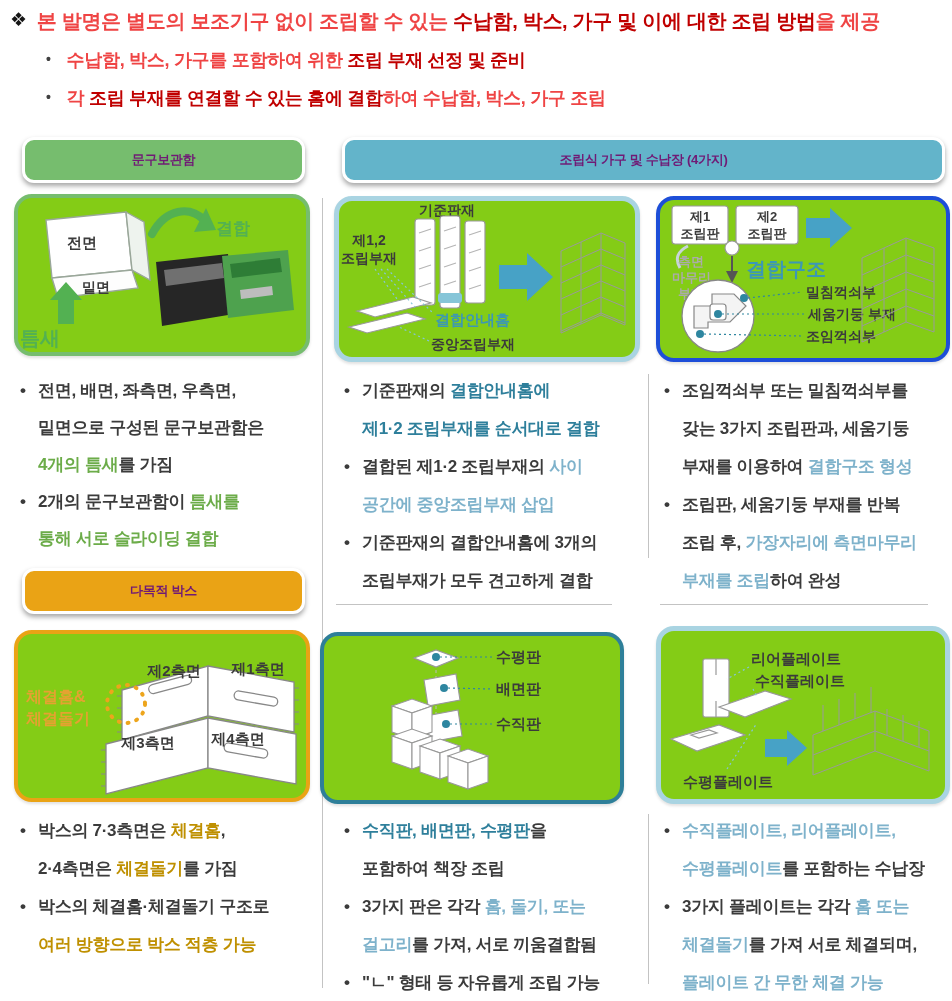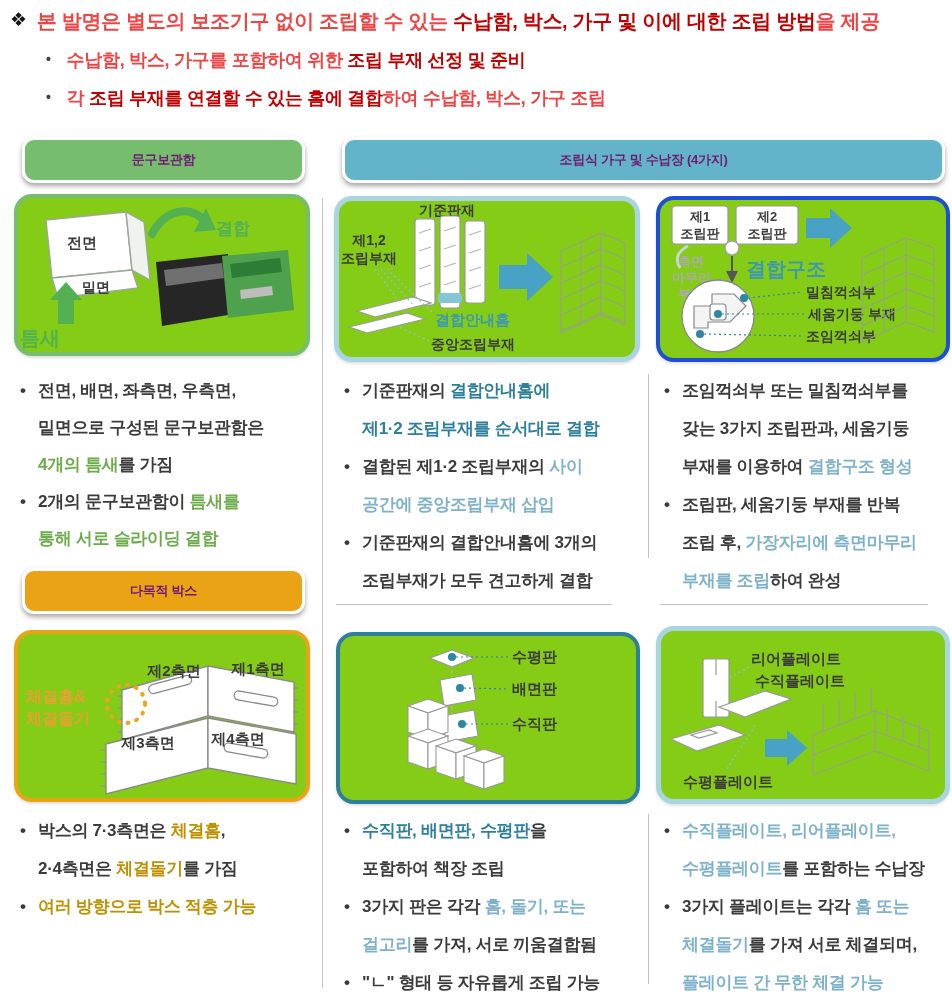--- a/index.html
+++ b/index.html
@@ -25,21 +25,21 @@
   #hdr-stationery{left:22px;top:137px;width:277px;height:40px;background:#76BD6E}
   #hdr-multibox{left:22px;top:568px;width:277px;height:40px;background:#EAA315}
   #hdr-furniture{left:342px;top:137px;width:597px;height:40px;background:#63B4CA}
 
   
   .panel{position:absolute;background:#84cc16;border-radius:18px;box-shadow:0 2px 3px rgba(0,0,0,.12)}
   #panel-stationery{left:14px;top:194px;width:288px;height:154px;border:4px solid #76BD6E}
   #panel-type1{left:334px;top:196px;width:296px;height:156px;border:5px solid #A9D4E2}
   #panel-type2{left:656px;top:196px;width:286px;height:158px;border:4px solid #1d4ed8}
   #panel-multibox{left:14px;top:630px;width:288px;height:164px;border:4px solid #EAA315}
-  #panel-type3{left:336px;top:632px;width:296px;height:164px;border:4px solid #2E7F99}
+  #panel-type3{left:320px;top:632px;width:296px;height:164px;border:4px solid #2E7F99}
   #panel-type4{left:656px;top:626px;width:284px;height:168px;border:5px solid #A9D4E2}
   .panel svg{display:block}
 
   
   ul.bullets{position:absolute;list-style:none;margin:0;padding:0;font-size:17px;font-weight:700;
     line-height:38px;letter-spacing:-0.3px;color:#3b3b3b}
   ul.bullets li{position:relative;padding-left:22px;white-space:pre-wrap}
   ul.bullets li::before{content:"\2022";position:absolute;left:4px;top:0;color:#3b3b3b}
   #list-stationery{left:16px;top:372px;width:298px;line-height:37px}
   #list-multibox{left:16px;top:812px;width:298px}
@@ -313,21 +313,22 @@
   <li><span class="seg-dark">전면, 배면, 좌측면, 우측면,
 밑면으로 구성된 문구보관함은
 </span><span class="seg-green">4개의 틈새</span><span class="seg-dark">를 가짐</span></li>
   <li><span class="seg-dark">2개의 문구보관함이 </span><span class="seg-green">틈새를
 통해 서로 슬라이딩 결합</span></li>
 </ul>
 
 <ul class="bullets" id="list-multibox">
   <li><span class="seg-dark">박스의 7·3측면은 </span><span class="seg-orange">체결홈</span><span class="seg-dark">,
 2·4측면은 </span><span class="seg-orange">체결돌기</span><span class="seg-dark">를 가짐</span></li>
-  <li><span class="seg-orange">여러 방향으로 박스 적층 가능</span></li>
+  <li><span class="seg-dark">박스의 체결홈·체결돌기 구조로
+</span><span class="seg-orange">여러 방향으로 박스 적층 가능</span></li>
 </ul>
 
 <ul class="bullets" id="list-type1">
   <li><span class="seg-dark">기준판재의 </span><span class="seg-teal">결합안내홈에
 제1·2 조립부재를 순서대로 결합</span></li>
   <li><span class="seg-dark">결합된 제1·2 조립부재의 </span><span class="seg-blue">사이
 공간에 중앙조립부재 삽입</span></li>
   <li><span class="seg-dark">기준판재의 결합안내홈에 3개의
 조립부재가 모두 견고하게 결합</span></li>
 </ul>

